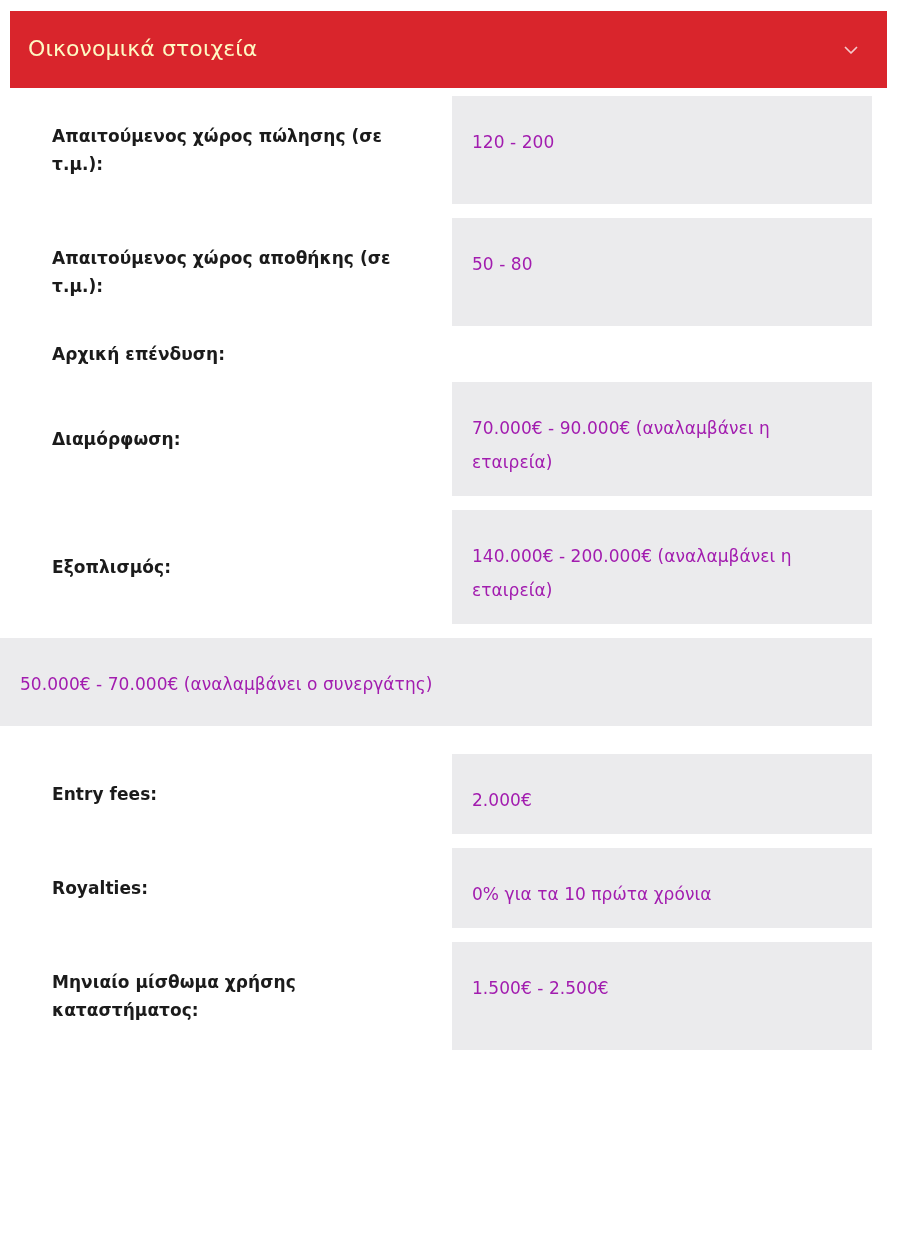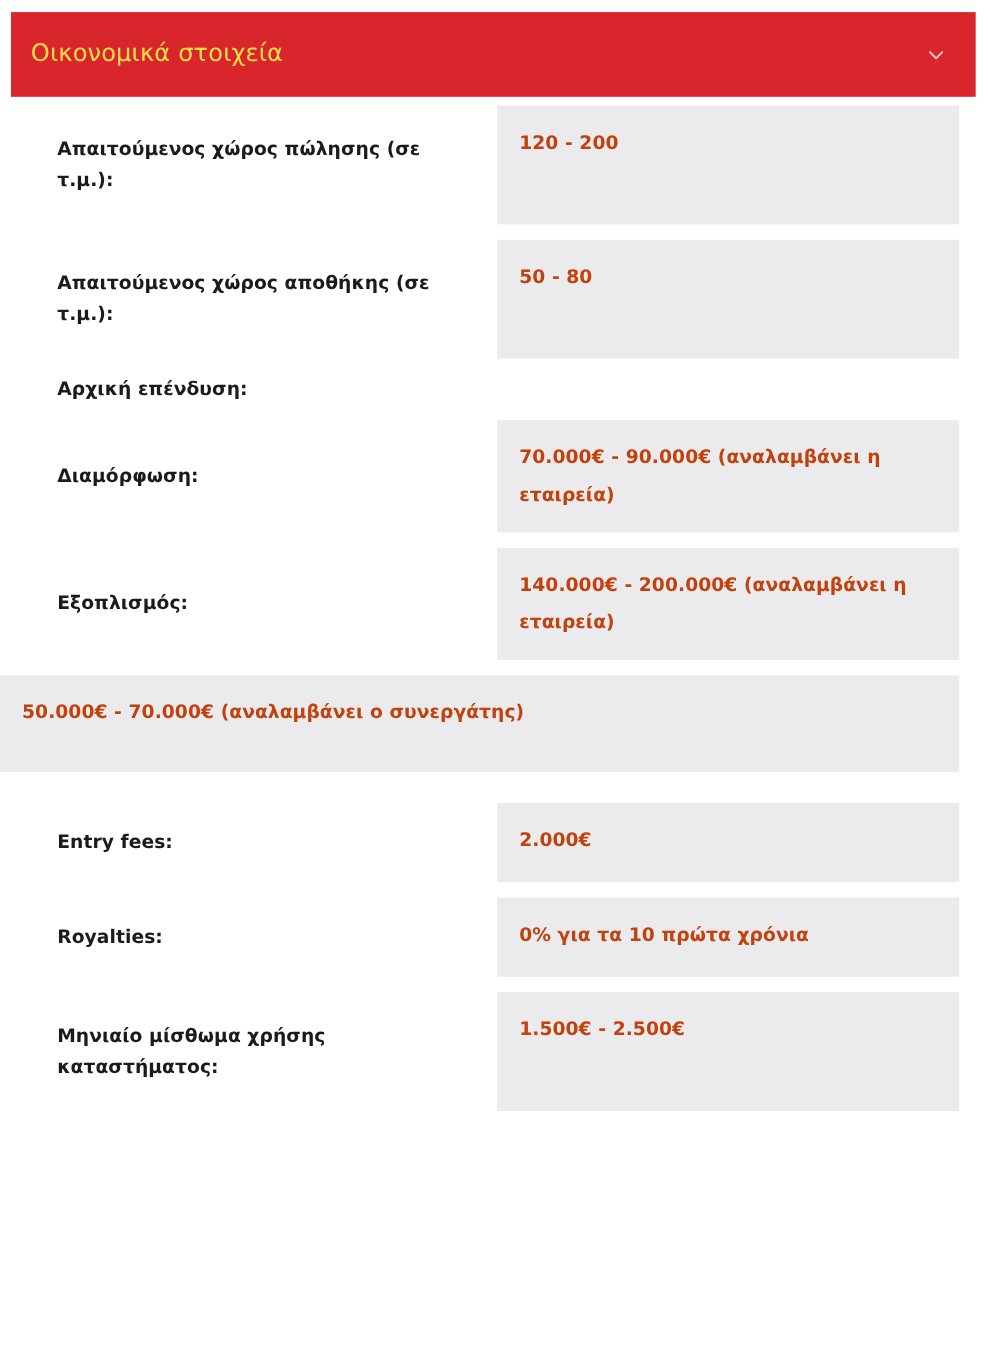--- a/index.html
+++ b/index.html
@@ -33,21 +33,21 @@
     background: #d9252c;
     box-sizing: border-box;
     display: flex;
     align-items: center;
     justify-content: space-between;
     padding: 0 26px 0 18px;
     cursor: pointer;
     user-select: none;
   }
   .accordion-title {
-    color: #fde047;
+    color: #fef9c3;
     font-size: 22px;
     font-weight: 400;
     letter-spacing: 0.1px;
     line-height: 1.2;
     white-space: nowrap;
   }
   .chevron-icon {
     display: block;
     width: 20px;
     height: 20px;
@@ -92,24 +92,25 @@
     flex: 1 1 auto;
     box-sizing: border-box;
     background: #ebebed;
     margin-right: 28px;
     padding: 17px 20px 17px 20px;
     display: block;
   }
 
   .row-value {
     font-size: 17px;
-    font-weight: 700;
-    color: #c2410c;
+    font-weight: 400;
+    color: #a21caf;
     line-height: 34px;
     letter-spacing: 0.05px;
+    margin-top: 12px;
   }
 
   .row-gap {
     height: 14px;
     width: 900px;
     background: #ffffff;
   }
 
   
   .h-tall  .row-value-cell { min-height: 108px; }

